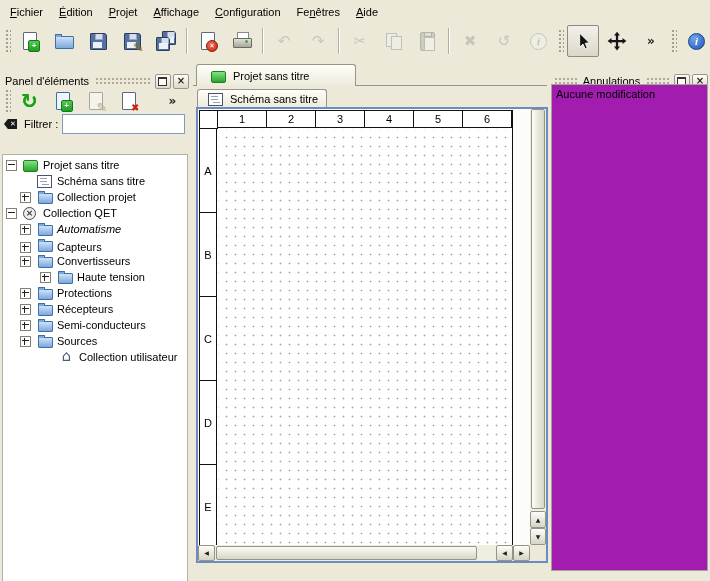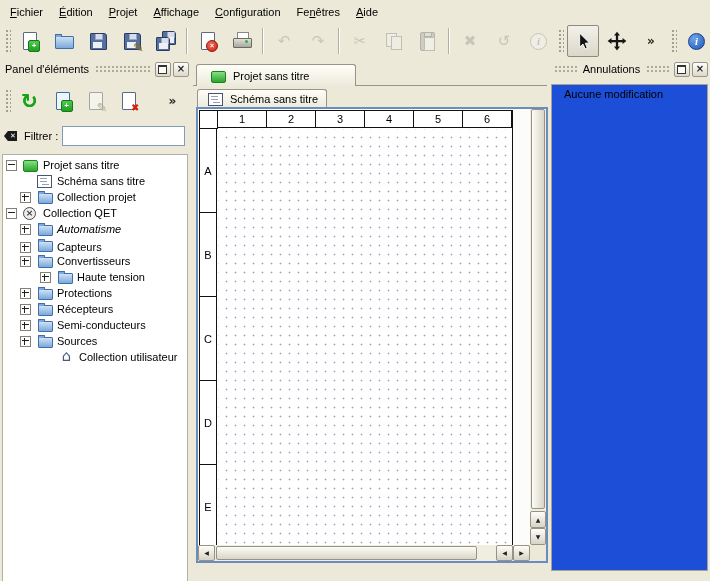--- a/index.html
+++ b/index.html
@@ -91,45 +91,45 @@
   .schm{position:absolute;left:2px;top:2px;width:13px;height:11px;background:#fff;border:1px solid #49536b}
   .schm::before{content:"";position:absolute;left:2px;top:2px;width:7px;height:1px;background:#97a0b5;
         box-shadow:0 3px 0 #97a0b5,2px 6px 0 #97a0b5}
   .qetc{position:absolute;left:2px;top:2px;width:11px;height:11px;border:1px solid #4a4a4a;border-radius:50%;
         background:#ececec;color:#3a3a3a;text-align:center;font:bold 9px/11px "DejaVu Sans",sans-serif}
   .qetc::before{content:"×"}
 
   
   .left-dock{position:absolute;left:0;top:60px;width:191px;bottom:0}
   .right-dock{position:absolute;left:549px;right:0;top:60px;bottom:0}
-  .dock-title{position:absolute;left:2px;right:2px;top:0;height:18px;display:flex;align-items:center}
+  .dock-title{position:absolute;left:2px;right:2px;top:12px;height:18px;display:flex;align-items:center}
   .title-text{font-size:11px;white-space:nowrap;padding:0 3px}
   .dock-grip{flex:1;height:8px;margin:0 3px;background-image:radial-gradient(circle,#aeaa9a 1px,transparent 1.3px);
              background-size:4px 4px}
   .dock-btn{position:relative;width:14px;height:13px;flex:none;background:linear-gradient(#fffef9,#dcd8ca);
             border:1px solid #99958a;border-radius:2px;margin-left:2px}
   .dk-float{position:absolute;left:2px;top:2px;width:7px;height:6px;border:1px solid #333;border-top-width:2px;background:#fdfdf8}
   .dk-close{position:absolute;inset:0;text-align:center;font:bold 10px/11px "DejaVu Sans",sans-serif;color:#222}
   .dk-close::before{content:"×"}
 
   .panel-toolbar{position:absolute;left:2px;right:2px;top:24px;height:34px;display:flex;align-items:center}
-  .filter-row{position:absolute;left:4px;right:6px;top:64px;height:24px;display:flex;align-items:center;gap:4px;font-size:11px}
+  .filter-row{position:absolute;left:4px;right:6px;top:52px;height:24px;display:flex;align-items:center;gap:4px;font-size:11px}
   .filter-input{flex:1;height:18px;min-width:0;border:1px solid #7f9db9;background:#fff;
                 font:11px "Liberation Sans",sans-serif;padding:0 3px;outline:none}
   .tree{position:absolute;left:2px;right:3px;top:94px;bottom:0;background:#fff;border:1px solid #b3b0a4;
         border-bottom:none;overflow:hidden;padding-top:2px}
   .tree-row{display:flex;align-items:center;height:16px;white-space:nowrap}
   .tree-label{padding-left:3px;font-size:11px}
   .exp{flex:none;width:9px;height:9px;border:1px solid #848074;background:#fff;position:relative;margin-right:4px}
   .exp::before{content:"";position:absolute;left:1px;right:1px;top:3px;height:1px;background:#222}
   .exp.plus::after{content:"";position:absolute;top:1px;bottom:1px;left:3px;width:1px;background:#222}
   .exp.none{visibility:hidden}
 
-  .undo-list{position:absolute;left:2px;right:2px;top:24px;bottom:10px;background:#1d4ed8;border:1px solid #a5a298;
-             font-size:11px;padding:3px 12px}
+  .undo-list{position:absolute;left:2px;right:2px;top:24px;bottom:10px;background:#a21caf;border:1px solid #a5a298;
+             font-size:11px;padding:3px 4px}
 
   
   .workspace{position:absolute;left:193px;top:60px;width:354px;bottom:0}
   .proj-tabbar{position:absolute;left:0;top:2px;right:0;height:23px;display:flex;align-items:flex-end;
                padding-left:3px;border-bottom:1px solid #98948a}
   .tab{height:22px;box-sizing:border-box;display:flex;align-items:center;padding:0 12px;gap:5px;
        background:linear-gradient(#fffef8,#eceadb);border:1px solid #98948a;border-bottom:none;
        border-radius:3px 3px 0 0;font-size:11px;position:relative;top:1px}
   .proj-tabbar .tab{min-width:160px}
   .diag-tabbar{position:absolute;left:2px;top:27px;right:0;height:20px;display:flex;align-items:flex-end;padding-left:2px}

